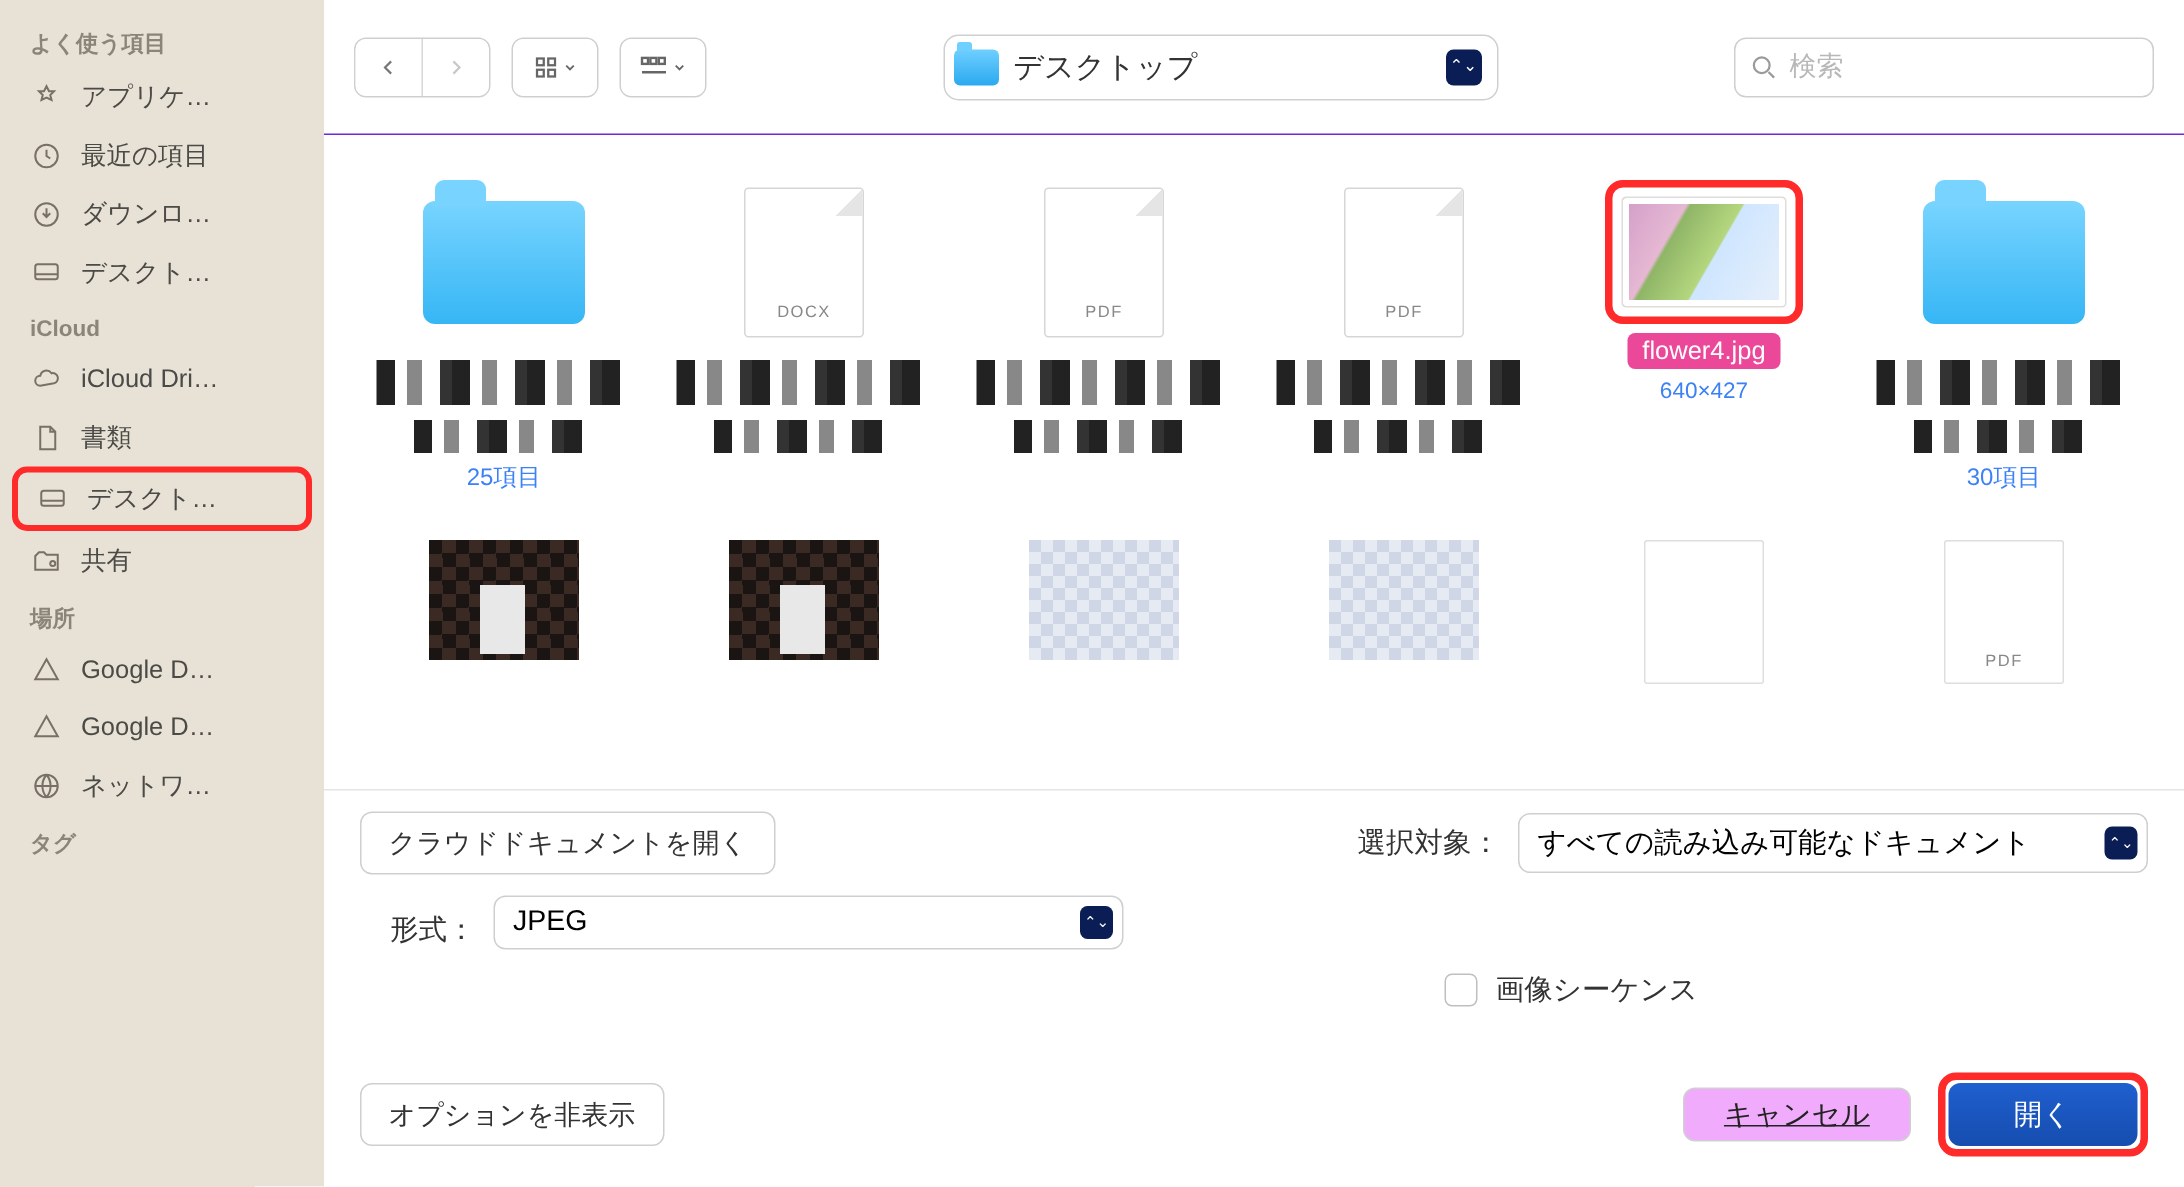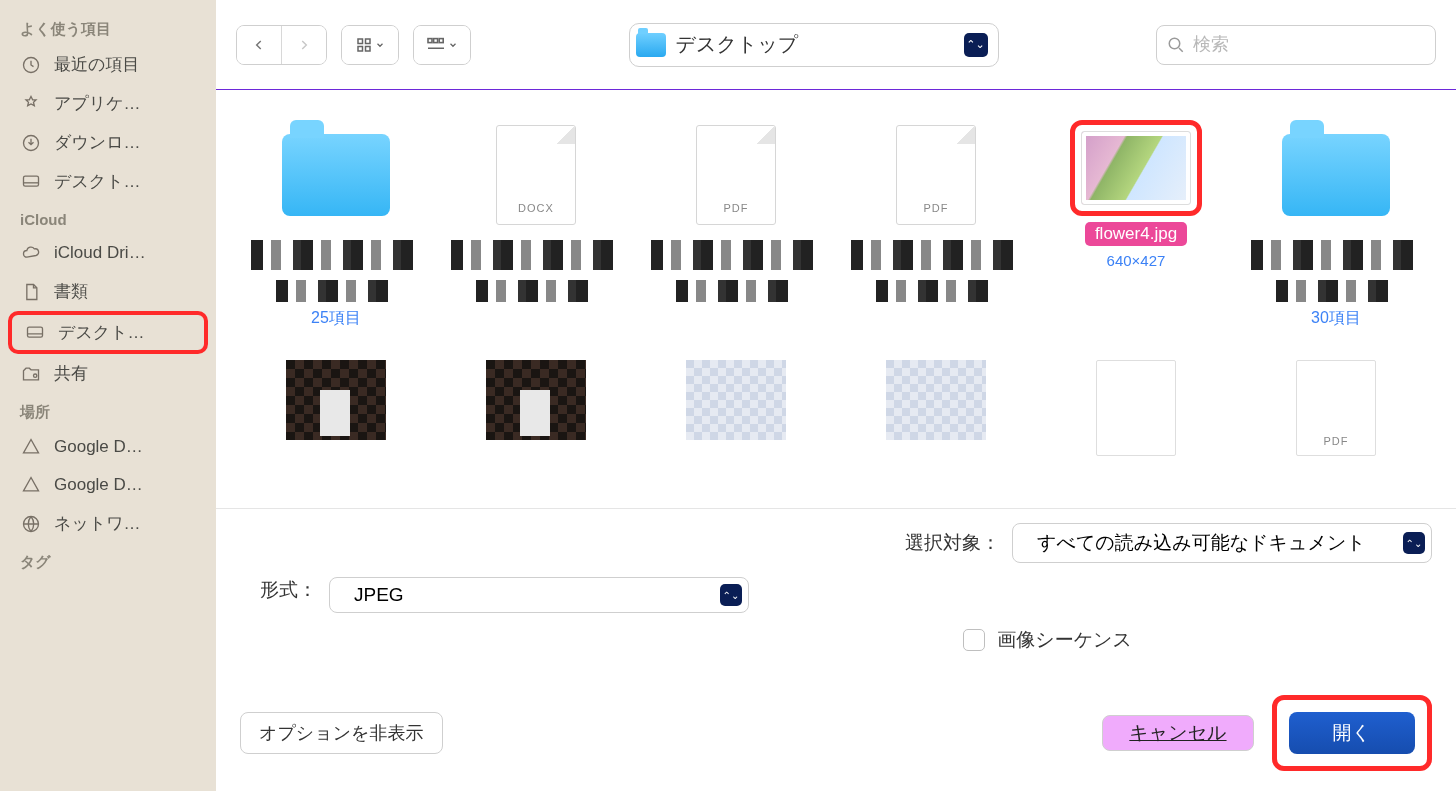--- a/index.html
+++ b/index.html
@@ -48,54 +48,54 @@
 .dark-pixel { background: repeating-conic-gradient(#3a2a23 0 25%, #1a1512 0 50%) 0 0/18px 18px; position:relative; }
 .dark-pixel::after{content:"";position:absolute;left:34px;top:30px;width:30px;height:46px;background:#e8e8e8;}
 .light-pixel { background: repeating-conic-gradient(#e6eaf2 0 25%, #cfd7e6 0 50%) 0 0/16px 16px; }
 .paper-thumb{width:80px;height:96px;background:#fff;border:1px solid #dedede;border-radius:2px;padding:8px;font-size:4px;color:#ccc;line-height:1.7;position:relative;}
 .paper-thumb .doc-badge{bottom:4px;}
 
 .options-bar { padding: 14px 24px; border-top: 1px solid #e5e5e5; }
 .options-row { display:flex; align-items:center; gap:18px; margin-bottom:14px; }
 .pill-btn { border:1px solid #cfcfcf; border-radius:8px; padding:8px 18px; font-size:18px; background:#fff; color:#333; }
 .opt-label { font-size:19px; color:#333; text-align:right; }
-.opt-select { border:1px solid #cfcfcf; border-radius:8px; padding:6px 40px 6px 24px; font-size:19px; background:#fff; min-width:420px; position:relative; display:flex; align-items:center; }
+.opt-select { border:1px solid #cfcfcf; border-radius:8px; padding:6px 40px 6px 12px; font-size:19px; background:#fff; min-width:420px; position:relative; display:flex; align-items:center; }
 .sel-chevrons { position:absolute; right:6px; width:22px;height:22px;background:#0a1e55;border-radius:5px;color:#fff;display:flex;align-items:center;justify-content:center;font-size:10px; }
 .checkbox { width:22px;height:22px;border:1.5px solid #bfbfbf;border-radius:5px; }
 .right-align{margin-left:auto;}
 
 .footer { padding: 14px 24px 20px; display:flex; align-items:center; gap:16px; }
 .btn { border:1px solid #cfcfcf; border-radius:8px; padding:4px 26px; font-size:19px; background:#f0abfc; color:#222;text-decoration:underline; }
-.btn-primary-wrap{border:5px solid #ff2a2a;border-radius:12px;padding:12px;}
+.btn-primary-wrap{border:5px solid #ff2a2a;border-radius:12px;padding:2px;}
 .btn-primary{background:linear-gradient(#1f5fcf,#164daf);color:#fff;border:none;border-radius:8px;padding:8px 44px;font-size:19px;}
 
 svg{display:block;}
 </style>
 </head>
 <body>
 
 <div class="sidebar">
   <div>
     <div class="sidebar-section-header">よく使う項目</div>
     <div class="sidebar-item">
       <span class="sidebar-icon">
           <svg viewBox="0 0 24 24">
+            <path d="M12 3l2 4h4l-3 3 1 4-4-2-4 2 1-4-3-3h4z"></path>
+          </svg>
+        </span>
+      <span>アプリケ…</span>
+    </div>
+    <div class="sidebar-item">
+      <span class="sidebar-icon">
+          <svg viewBox="0 0 24 24">
             <circle cx="12" cy="12" r="9"></circle>
             <path d="M12 7v5l3 2"></path>
           </svg>
         </span>
       <span>最近の項目</span>
-    </div>
-    <div class="sidebar-item">
-      <span class="sidebar-icon">
-          <svg viewBox="0 0 24 24">
-            <path d="M12 3l2 4h4l-3 3 1 4-4-2-4 2 1-4-3-3h4z"></path>
-          </svg>
-        </span>
-      <span>アプリケ…</span>
     </div>
     <div class="sidebar-item">
       <span class="sidebar-icon">
           <svg viewBox="0 0 24 24">
             <circle cx="12" cy="12" r="9"></circle>
             <path d="M12 7v7m-3-3l3 3 3-3"></path>
           </svg>
         </span>
       <span>ダウンロ…</span>
     </div>
@@ -311,30 +311,31 @@
       </div>
     <div class="file-item">
         <div class="paper-thumb">
           <div class="doc-badge">PDF</div>
         </div>
       </div>
   </div>
 
   <div class="options-bar">
     <div class="options-row">
+      <button class="pill-btn">クラウドドキュメントを開く</button>
       <div class="right-align" style="display:flex;align-items:center;gap:12px;">
         <span class="opt-label">選択対象：</span>
         <div class="opt-select">
           <span>すべての読み込み可能なドキュメント</span>
           <span class="sel-chevrons">⌃⌄</span>
         </div>
       </div>
     </div>
     <div class="options-row">
-      <div class="right-align" style="display:flex;align-items:flex-start;gap:12px;margin-left:20px;">
+      <div class="right-align" style="display:flex;align-items:flex-end;gap:12px;margin-left:20px;">
         <span class="opt-label">形式：</span>
         <div class="opt-select">
           <span>JPEG</span>
           <span class="sel-chevrons">⌃⌄</span>
         </div>
       </div>
     </div>
     <div class="options-row">
       <div class="right-align" style="display:flex;align-items:center;gap:12px;margin-right:300px;">
         <div class="checkbox"></div>

